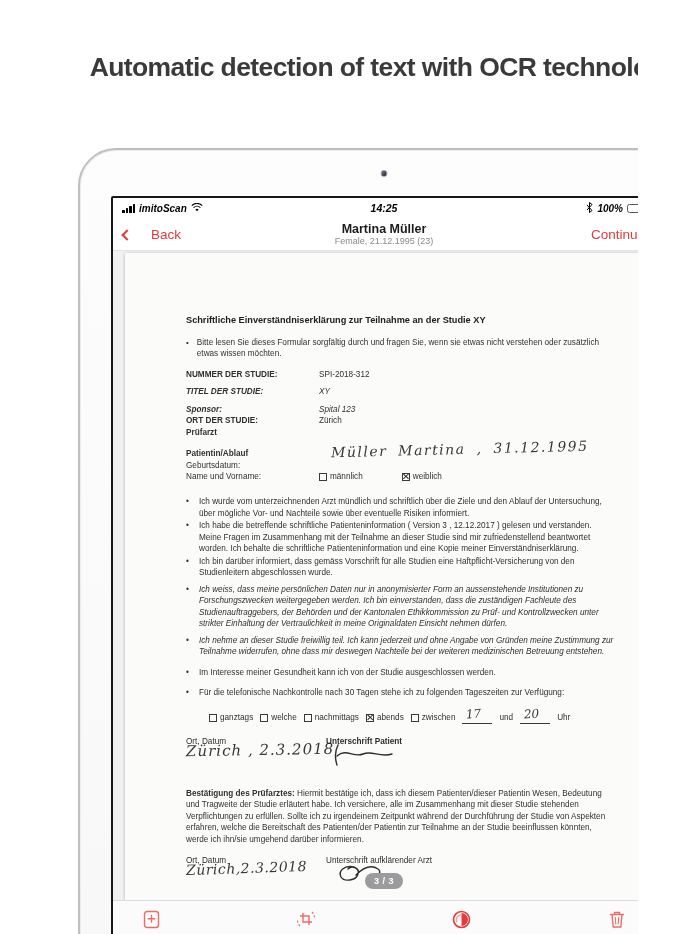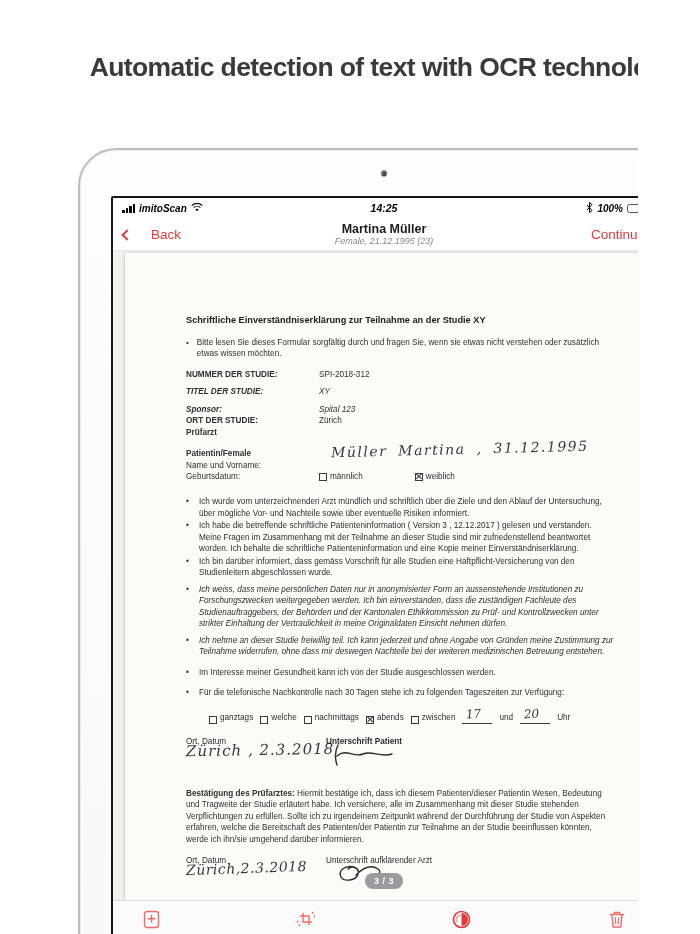--- a/index.html
+++ b/index.html
@@ -44,21 +44,21 @@
 
   
   .nav-bar { height:33px; flex:0 0 33px; display:flex; align-items:center;
              justify-content:space-between; padding:0 10px; background:#fff;
              border-bottom:1px solid #e3e3e5; position:relative; }
   .back-btn { display:flex; align-items:center; gap:20px; font-size:13.5px; color:#e5393c; cursor:pointer; }
   .chev { width:8px; height:8px; border-left:2px solid #e5393c; border-bottom:2px solid #e5393c;
           transform:rotate(45deg); margin-top:1px; }
   .nav-center { position:absolute; left:0; right:0; text-align:center; pointer-events:none; }
   .nav-title { font-size:12.5px; font-weight:bold; color:#1c1c1e; line-height:14px; }
-  .nav-sub { font-size:9px; color:#8a8a8e; line-height:10px;font-style:italic; }
+  .nav-sub { font-size:9px; color:#8a8a8e; line-height:10px; }
   .continue-btn { font-size:13.5px; color:#e5393c; cursor:pointer; }
 
   
   .content { position:relative; flex:1; background:#f1f1f2; overflow:hidden; }
   .scan-page { position:absolute; left:12px; top:2px; width:516px; height:647px;
                background:#fbfbf9;
                box-shadow:1px 1px 4px rgba(0,0,0,0.22), -1px 0 2px rgba(0,0,0,0.08); }
 
   
   .doc { position:relative; margin:62px 0 0 61px; width:428px; color:#303032;
@@ -69,33 +69,33 @@
   .fields { margin-bottom:8px; }
   .frow { display:flex; }
   .frow .flabel { flex:0 0 133px; font-weight:bold; }
   .frow.sp { margin-top:6px;font-style:italic; }
   .patient { position:relative; margin:10px 0 12px 0; height:36px; }
   .patient .pb-head { font-weight:bold; }
   .hand { font-family:"DejaVu Serif", serif; font-style:italic; color:#37373b; }
   .hand-name { position:absolute; left:145px; top:-4px; font-size:14px;
                letter-spacing:1.5px; word-spacing:5px; transform:rotate(-1.5deg);
                white-space:nowrap; }
-  .gender-row { position:absolute; left:133px; top:23px; display:flex; gap:52px; }
+  .gender-row { position:absolute; left:133px; top:23px; display:flex; gap:39px; }
   .cb-item { display:flex; align-items:center; gap:3px; }
   .cb { position:relative; width:8px; height:8px; border:1px solid #3a3a3c; background:#fbfbf9; }
   .cb.checked::after { content:"\2715"; position:absolute; left:-1px; top:-3px;
                        font-size:10px; color:#2c2c2e; }
   ul.bullets { list-style:none; }
   ul.bullets li { position:relative; padding-left:13px; margin-bottom:1px; }
   ul.bullets li::before { content:"\2022"; position:absolute; left:0; top:0; }
   ul.bullets li.gap-sm { margin-top:5px;font-style:italic; }
   ul.bullets li.gap-lg { margin-top:9px; }
 
   .avail-row { display:flex; align-items:flex-end; gap:7px; margin:9px 0 0 23px; height:16px; }
-  .avail-row .cb-item { align-items:flex-end; }
+  .avail-row .cb-item { align-items:center; }
   .uline { position:relative; width:30px; border-bottom:1px solid #3a3a3c; height:1px; }
   .uline .hand-num { position:absolute; left:4px; top:-14px; font-size:12px;
                      transform:rotate(-4deg); }
 
   .sig-row { display:grid; grid-template-columns:140px 1fr; margin-top:12px; position:relative; }
   .sig-label { font-size:8.2px; color:#2c2c2e; }
   .sig-label.b { font-weight:bold; }
   .hand-date1 { position:absolute; left:0; top:9px; font-size:15px; letter-spacing:1px;
                 transform:rotate(-1deg); white-space:nowrap; }
   .hand-date2 { position:absolute; left:0; top:8px; font-size:14px; letter-spacing:0.5px;
@@ -201,23 +201,23 @@
                 <span class="flabel">ORT DER STUDIE:</span>
                 <span>Zürich</span>
               </div>
               <div class="frow">
                 <span class="flabel">Prüfarzt</span>
                 <span></span>
               </div>
             </div>
 
             <div class="patient">
-              <div class="pb-head">Patientin/Female</div>
+              <div class="pb-head">Patientin/Ablauf</div>
+              <div>Geburtsdatum:</div>
               <div>Name und Vorname:</div>
-              <div>Geburtsdatum:</div>
               <span class="hand hand-name">Müller Martina , 31.12.1995</span>
               <div class="gender-row">
                 <span class="cb-item">
                   <span class="cb"></span>
                   <span>männlich</span>
                 </span>
                 <span class="cb-item">
                   <span class="cb checked"></span>
                   <span>weiblich</span>
                 </span>

